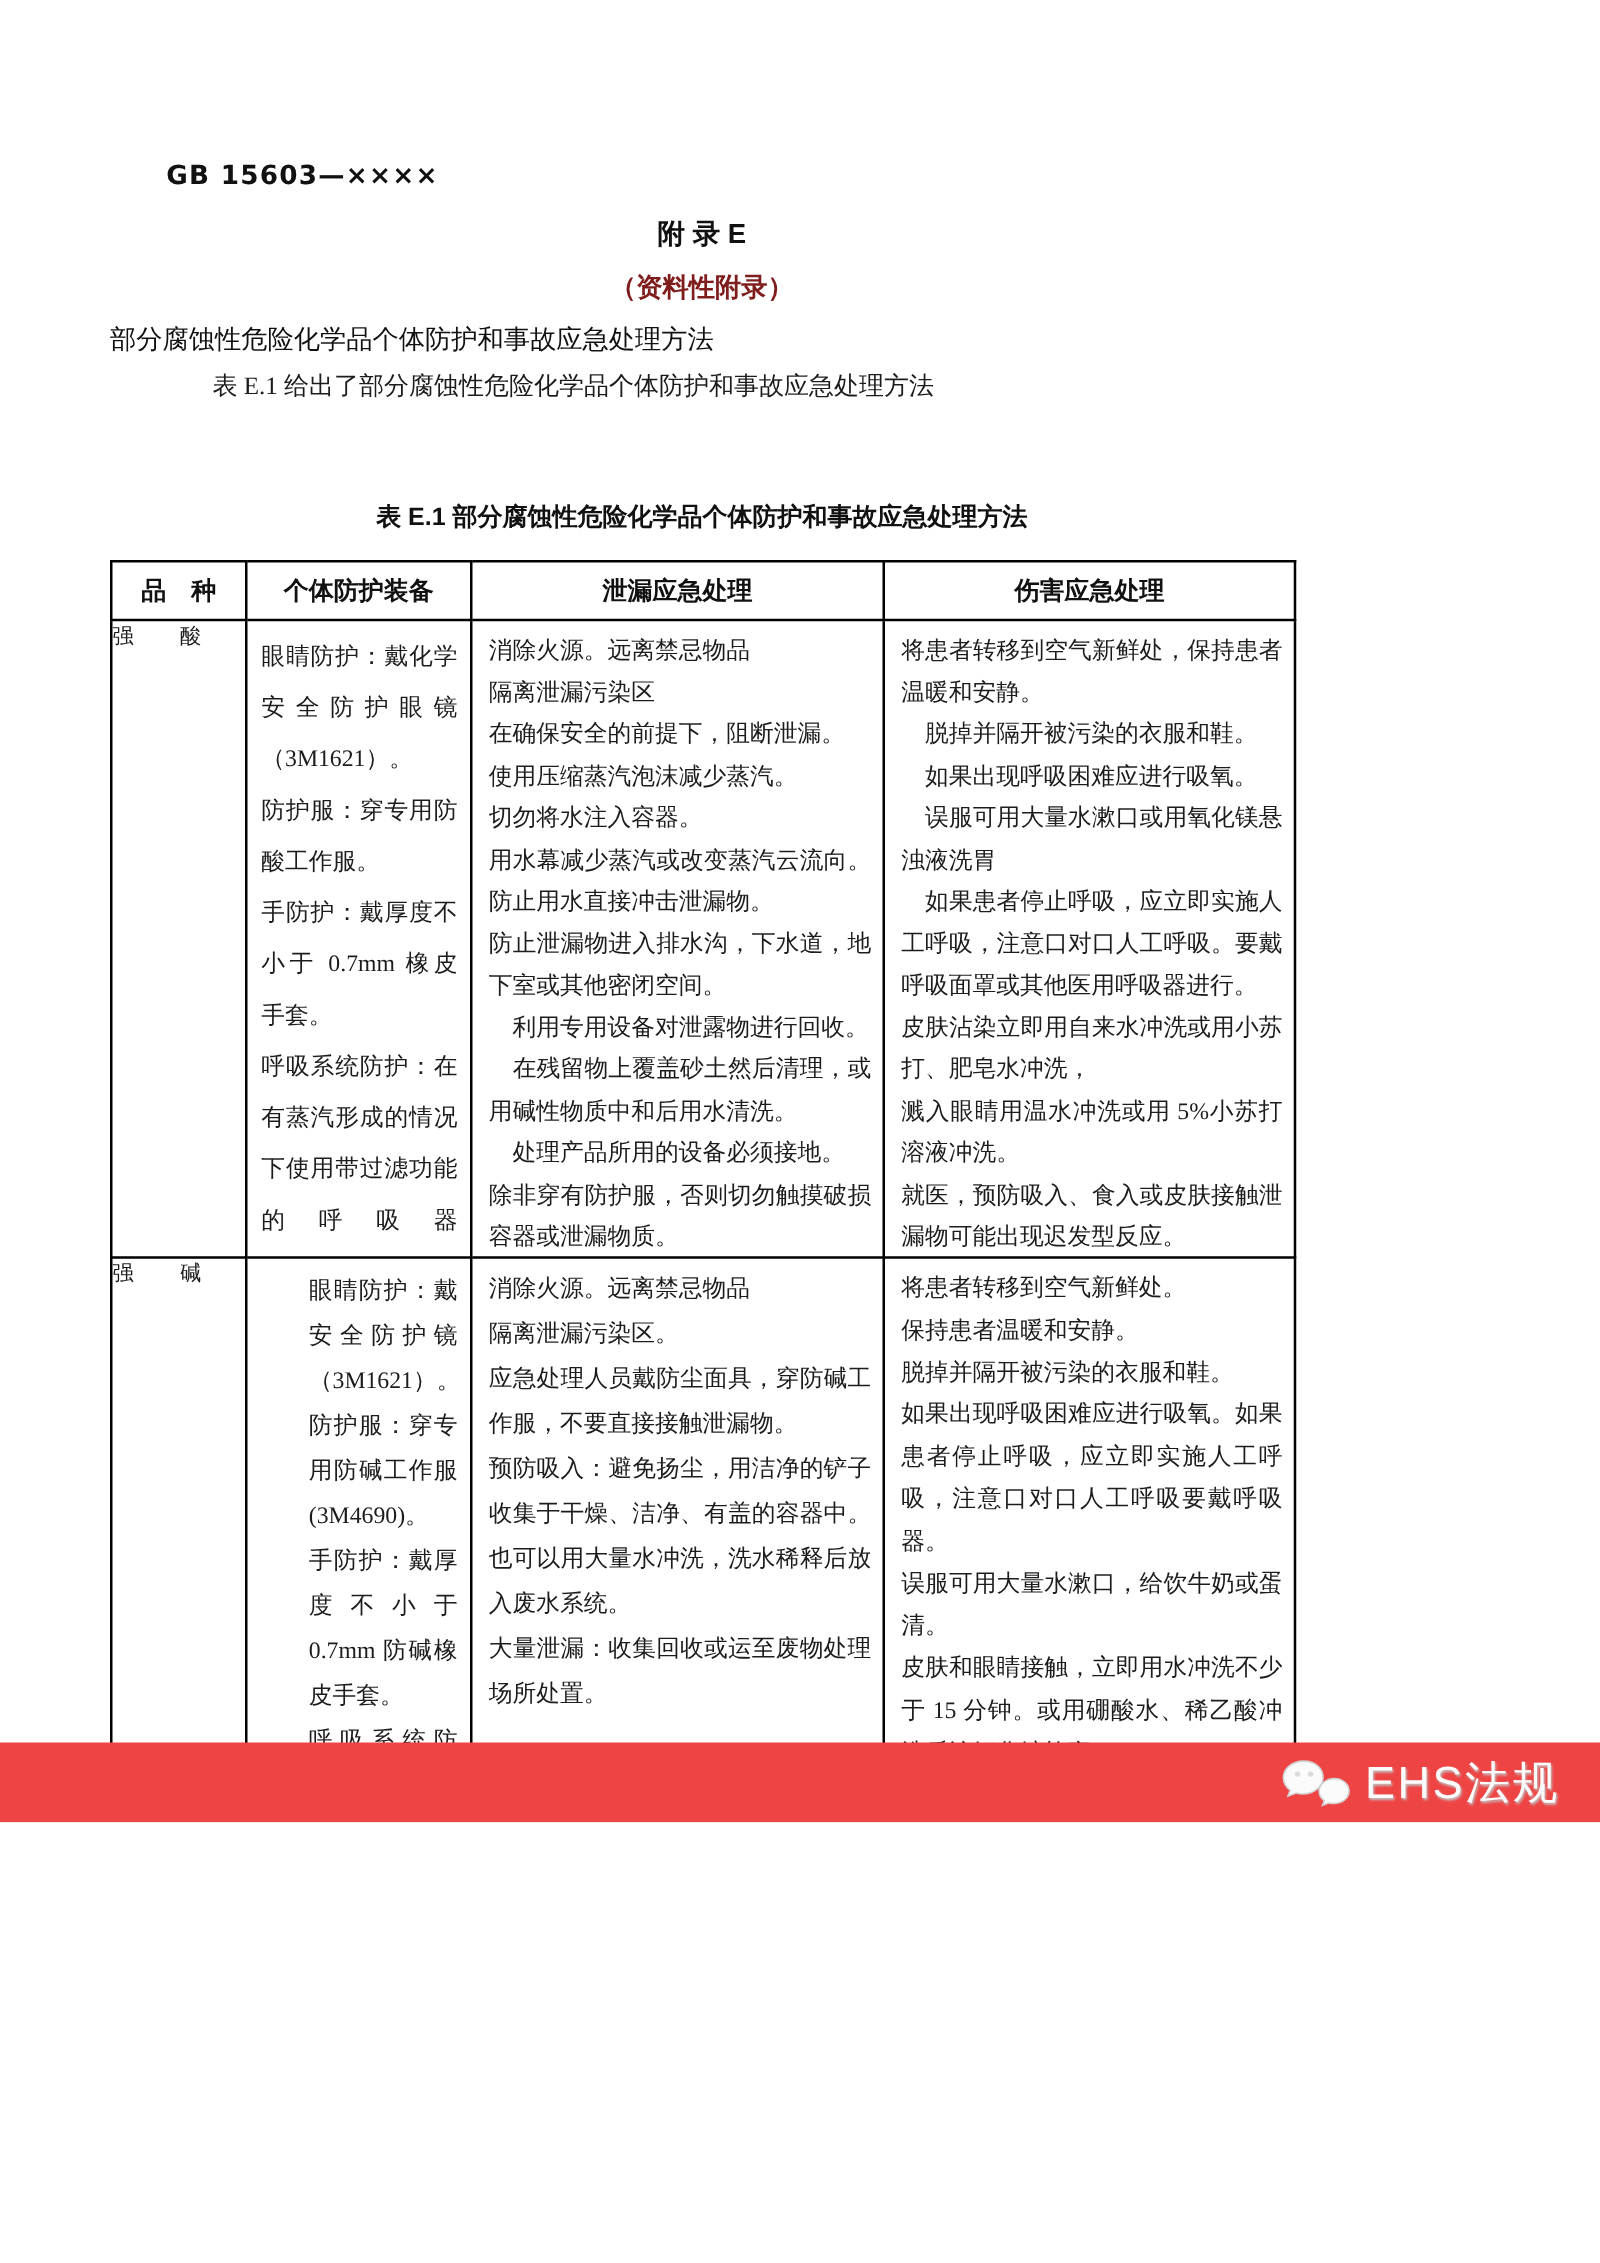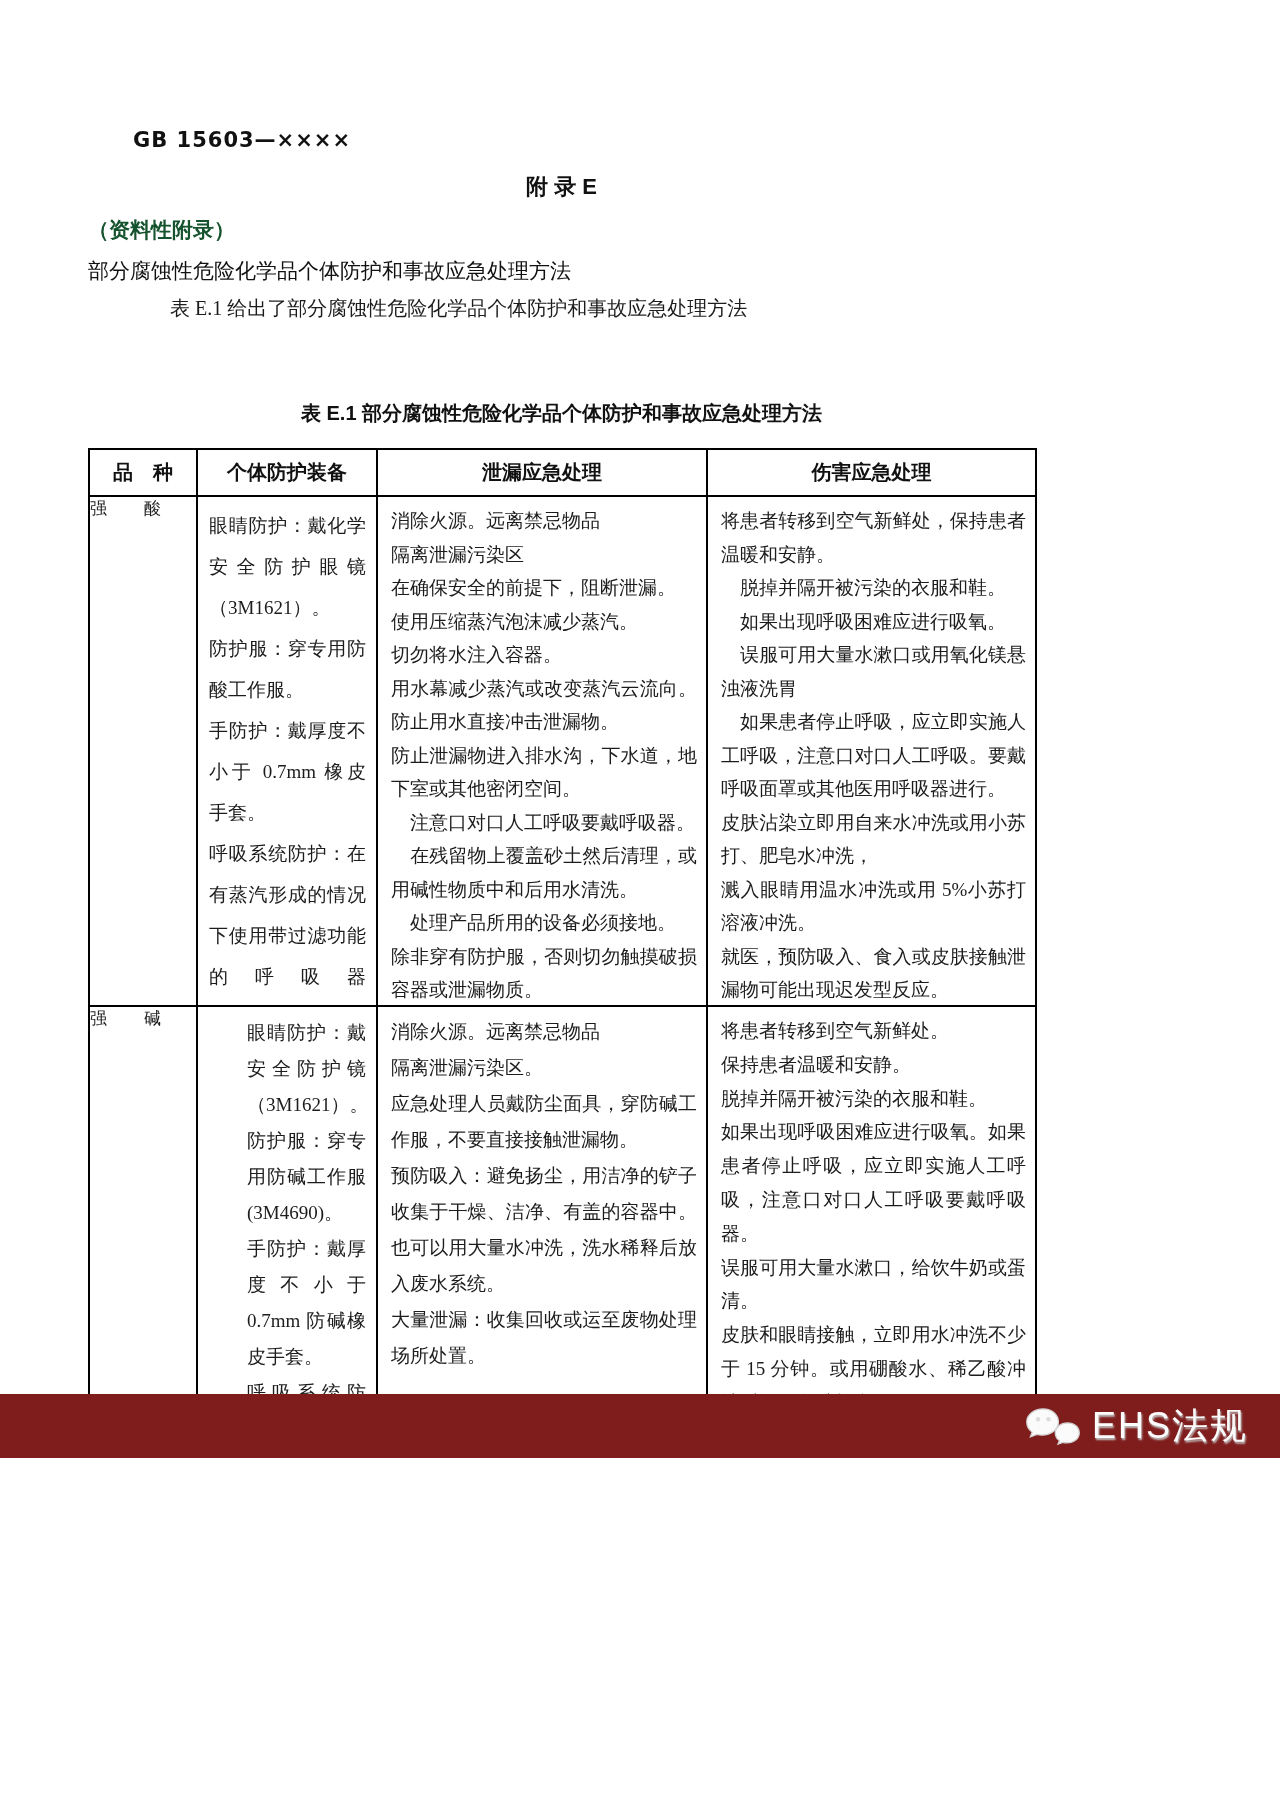--- a/index.html
+++ b/index.html
@@ -16,23 +16,23 @@
     font-family:"DejaVu Sans","Liberation Sans",sans-serif;
     font-weight:bold;font-size:21px;letter-spacing:1px;color:#111;
   }
   .content-col{position:absolute;left:88px;width:947px;top:0;}
   .appendix-title{
     position:absolute;left:0;width:100%;top:172px;text-align:center;
     font-family:"Liberation Sans","DejaVu Sans",sans-serif;
     font-weight:bold;font-size:22px;color:#111;
   }
   .appendix-subtitle{
-    position:absolute;left:0;width:100%;top:216px;
-    font-family:"Liberation Sans","DejaVu Sans",sans-serif;
-    font-weight:bold;font-size:21px;color:#14532d;
+    position:absolute;left:0;width:100%;top:216px;text-align:center;
+    font-family:"Liberation Sans","DejaVu Sans",sans-serif;
+    font-weight:bold;font-size:21px;color:#7f1d1d;
   }
   .appendix-heading{
     position:absolute;left:0;width:100%;top:257px;text-align:left;
     font-family:"Liberation Sans","DejaVu Sans",sans-serif;
     font-weight:normal;font-size:21px;color:#111;
   }
   .intro{
     position:absolute;left:82px;top:295px;
     font-size:20px;color:#1c1c1c;
   }
@@ -68,21 +68,21 @@
   .row-acid   td.leak{line-height:33.5px;}
   .row-alkali td.leak{line-height:36px;}
   .row-acid   td.injury{line-height:33.5px;}
   .row-alkali td.injury{line-height:33.8px;}
   .page-number{
     position:absolute;left:238px;top:1662px;
     font-size:21px;color:#222;
   }
   .footer-band{
     position:absolute;left:0;bottom:0;width:100%;height:64px;
-    background:#7f1d1d;
+    background:#ef4444;
   }
   .watermark{
     position:absolute;right:32px;top:8px;
     display:flex;align-items:center;gap:10px;
   }
   .watermark-label{
     font-family:"Liberation Sans","DejaVu Sans",sans-serif;
     font-size:36px;letter-spacing:2px;
     color:#fbfbfb;
     text-shadow:1px 2px 2px #c2c2c2;
@@ -131,21 +131,21 @@
           </td>
           <td class="leak">
             <div class="cell-box">
                 <p class="cell-para">消除火源。远离禁忌物品</p>
                 <p class="cell-para">隔离泄漏污染区</p>
                 <p class="cell-para">在确保安全的前提下，阻断泄漏。</p>
                 <p class="cell-para">使用压缩蒸汽泡沫减少蒸汽。</p>
                 <p class="cell-para">切勿将水注入容器。</p>
                 <p class="cell-para">用水幕减少蒸汽或改变蒸汽云流向。防止用水直接冲击泄漏物。</p>
                 <p class="cell-para">防止泄漏物进入排水沟，下水道，地下室或其他密闭空间。</p>
-                <p class="cell-para">　注意口对口人工呼吸要戴呼吸器。</p>
+                <p class="cell-para">　利用专用设备对泄露物进行回收。</p>
                 <p class="cell-para">　在残留物上覆盖砂土然后清理，或用碱性物质中和后用水清洗。</p>
                 <p class="cell-para">　处理产品所用的设备必须接地。</p>
                 <p class="cell-para">除非穿有防护服，否则切勿触摸破损容器或泄漏物质。</p>
               </div>
           </td>
           <td class="injury">
             <div class="cell-box">
                 <p class="cell-para">将患者转移到空气新鲜处，保持患者温暖和安静。</p>
                 <p class="cell-para">　脱掉并隔开被污染的衣服和鞋。</p>
                 <p class="cell-para">　如果出现呼吸困难应进行吸氧。</p>

